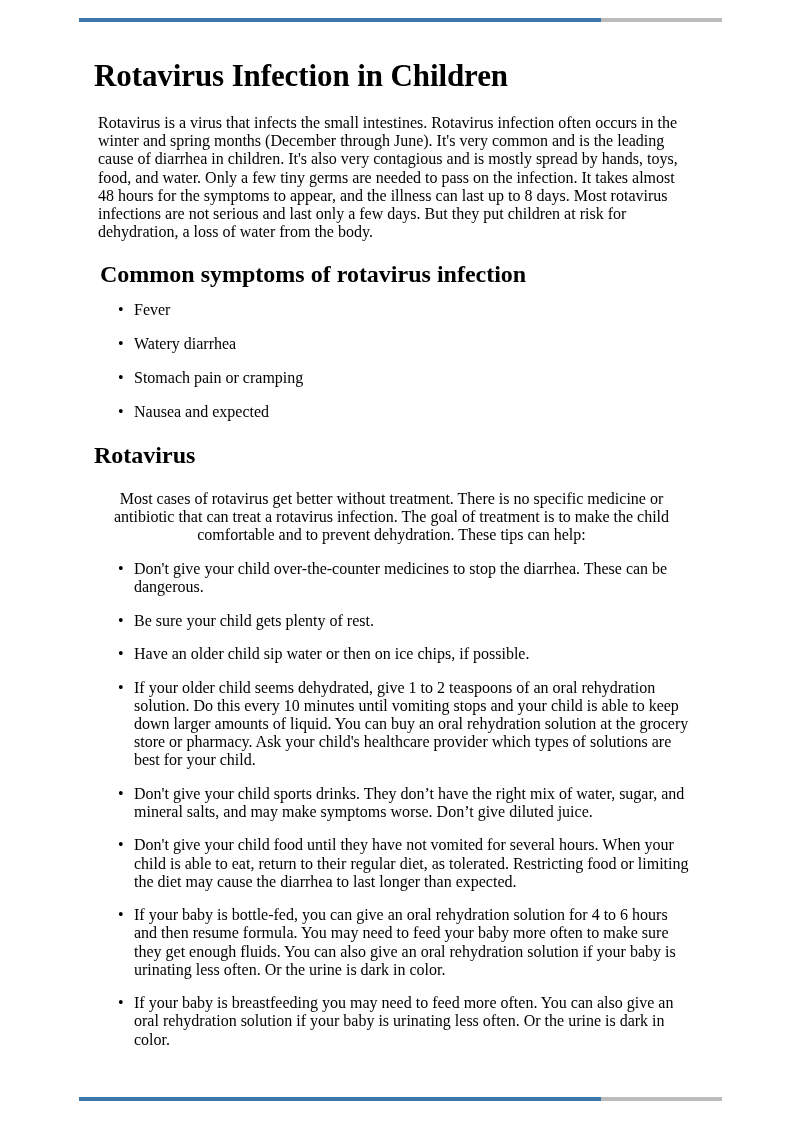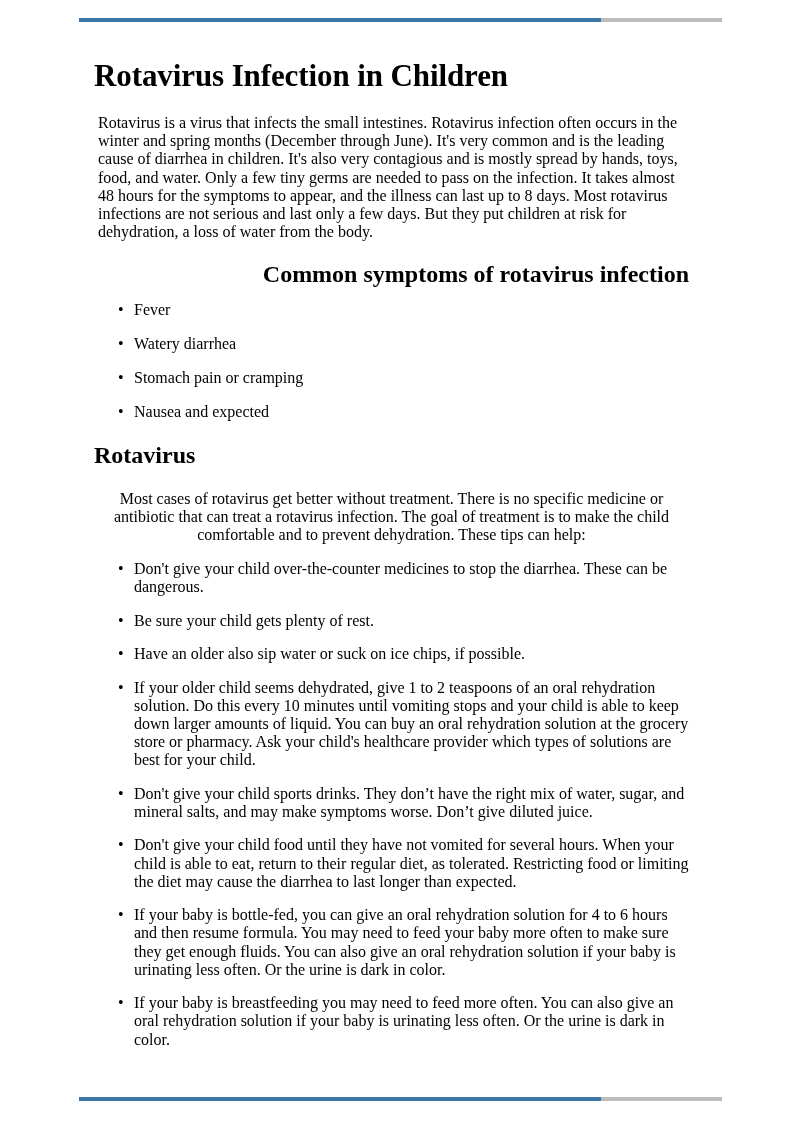--- a/index.html
+++ b/index.html
@@ -6,21 +6,21 @@
     body { width: 800px; height: 1130px; position: relative; overflow: hidden;
            font-family: "Liberation Serif", "DejaVu Serif", serif; color: #000; }
     .topbar { position: absolute; left: 79px; top: 18px; width: 643px; height: 4px; display: flex; }
     .topbar .blue { width: 522px; height: 100%; background: #3d76a8; }
     .topbar .grey { flex: 1; height: 100%; background: #bcbcbc; }
     .page { position: absolute; left: 94px; top: 56px; width: 595px; }
     h1 { font-size: 31px; font-weight: bold; margin: 0; line-height: 40px; letter-spacing: -0.1px; }
     p { font-size: 16px; line-height: 18.2px; margin: 4px; }
     .intro { margin-top: 18px; }
     h2 { font-size: 24px; font-weight: bold; margin: 0; line-height: 30px; }
-    .h2-symptoms { margin-top: 18px; margin-left: 6px; text-align: right; }
+    .h2-symptoms { margin-top: 18px; margin-left: 6px; }
     .h2-treatment { margin-top: 18px; }
     ul { list-style: none; margin: 0; padding: 0; }
     li { position: relative; padding-left: 40px; font-size: 16px; line-height: 18.2px; }
     li .bullet { position: absolute; left: 24px; top: 0; }
     ul.symptoms { margin-top: 12px; }
     ul.symptoms li { margin-bottom: 15.8px; }
     .treat-intro { margin-top: 20px; text-align: center; }
     ul.tips { margin-top: 16px; }
     ul.tips li { margin-bottom: 15.2px; }
     .footbar { position: absolute; left: 79px; top: 1097px; width: 643px; height: 4px; display: flex; }
@@ -49,21 +49,21 @@
     <li><span class="bullet">•</span><span>Watery diarrhea</span></li>
     <li><span class="bullet">•</span><span>Stomach pain or cramping</span></li>
     <li><span class="bullet">•</span><span>Nausea and expected</span></li>
   </ul>
 
   <h2 class="h2-treatment">Rotavirus</h2>
   <p class="treat-intro">Most cases of rotavirus get better without treatment. There is no specific medicine or antibiotic that can treat a rotavirus infection. The goal of treatment is to make the child comfortable and to prevent dehydration. These tips can help:</p>
   <ul class="tips">
     <li><span class="bullet">•</span><span>Don't give your child over-the-counter medicines to stop the diarrhea. These can be dangerous.</span></li>
     <li><span class="bullet">•</span><span>Be sure your child gets plenty of rest.</span></li>
-    <li><span class="bullet">•</span><span>Have an older also sip water or suck on ice chips, if possible.</span></li>
+    <li><span class="bullet">•</span><span>Have an older child sip water or then on ice chips, if possible.</span></li>
     <li><span class="bullet">•</span><span>If your older child seems dehydrated, give 1 to 2 teaspoons of an oral rehydration solution. Do this every 10 minutes until vomiting stops and your child is able to keep down larger amounts of liquid. You can buy an oral rehydration solution at the grocery store or pharmacy. Ask your child's healthcare provider which types of solutions are best for your child.</span></li>
     <li><span class="bullet">•</span><span>Don't give your child sports drinks. They don’t have the right mix of water, sugar, and mineral salts, and may make symptoms worse. Don’t give diluted juice.</span></li>
     <li><span class="bullet">•</span><span>Don't give your child food until they have not vomited for several hours. When your child is able to eat, return to their regular diet, as tolerated. Restricting food or limiting the diet may cause the diarrhea to last longer than expected.</span></li>
     <li><span class="bullet">•</span><span>If your baby is bottle-fed, you can give an oral rehydration solution for 4 to 6 hours and then resume formula. You may need to feed your baby more often to make sure they get enough fluids. You can also give an oral rehydration solution if your baby is urinating less often. Or the urine is dark in color.</span></li>
     <li><span class="bullet">•</span><span>If your baby is breastfeeding you may need to feed more often. You can also give an oral rehydration solution if your baby is urinating less often. Or the urine is dark in color.</span></li>
   </ul>
 </div>
 
 <div class="footbar">
   <div class="blue"></div>

